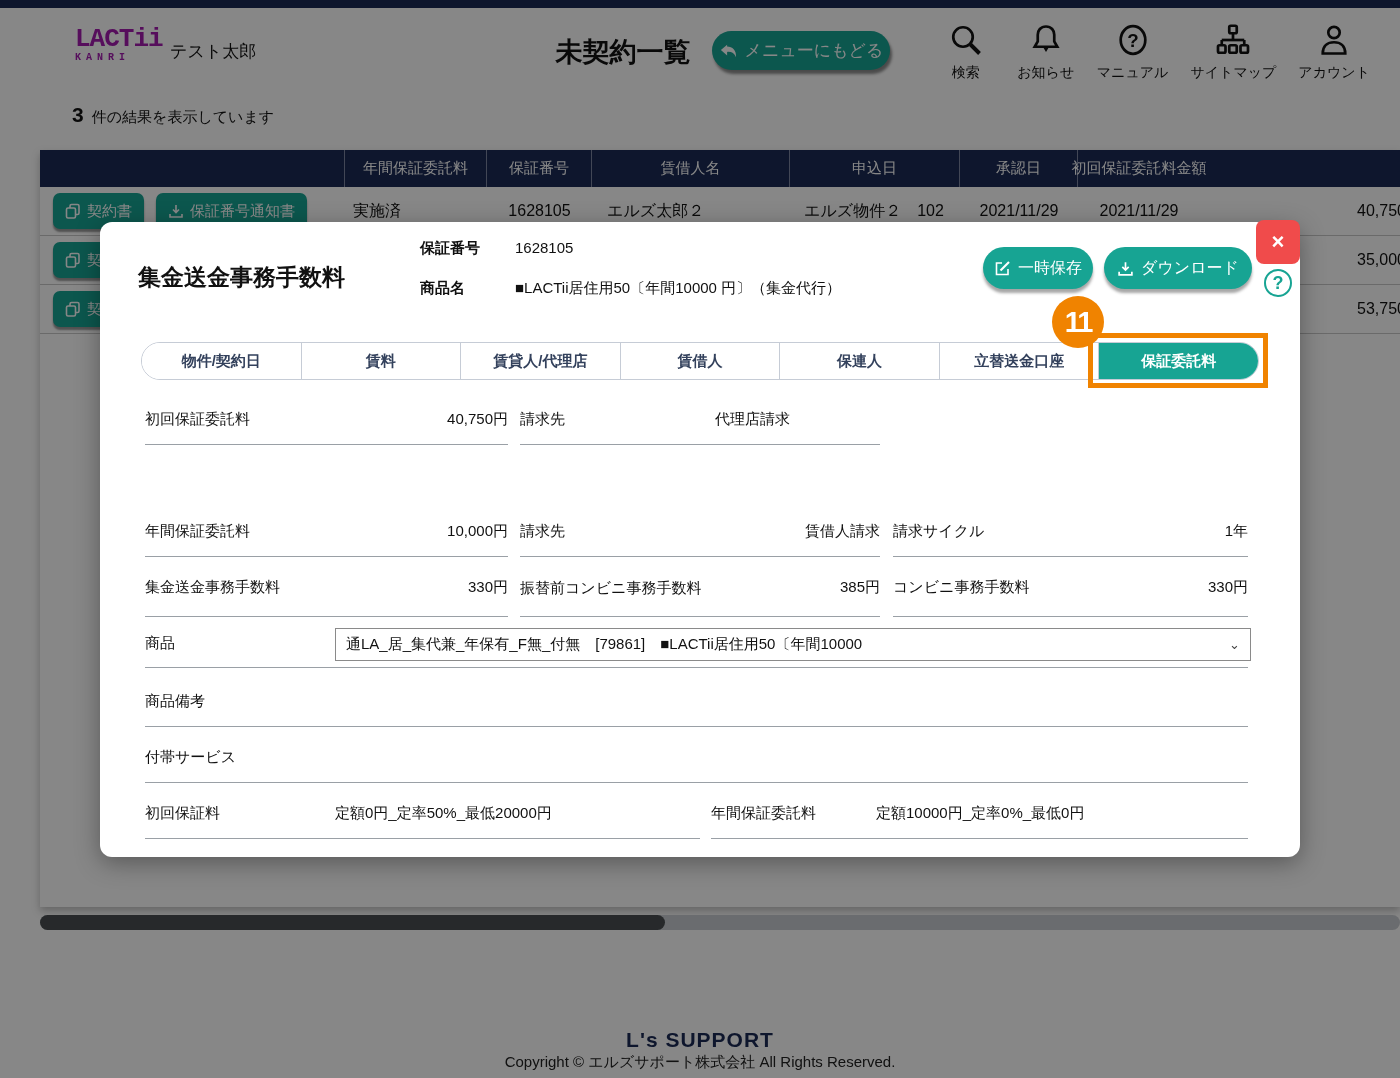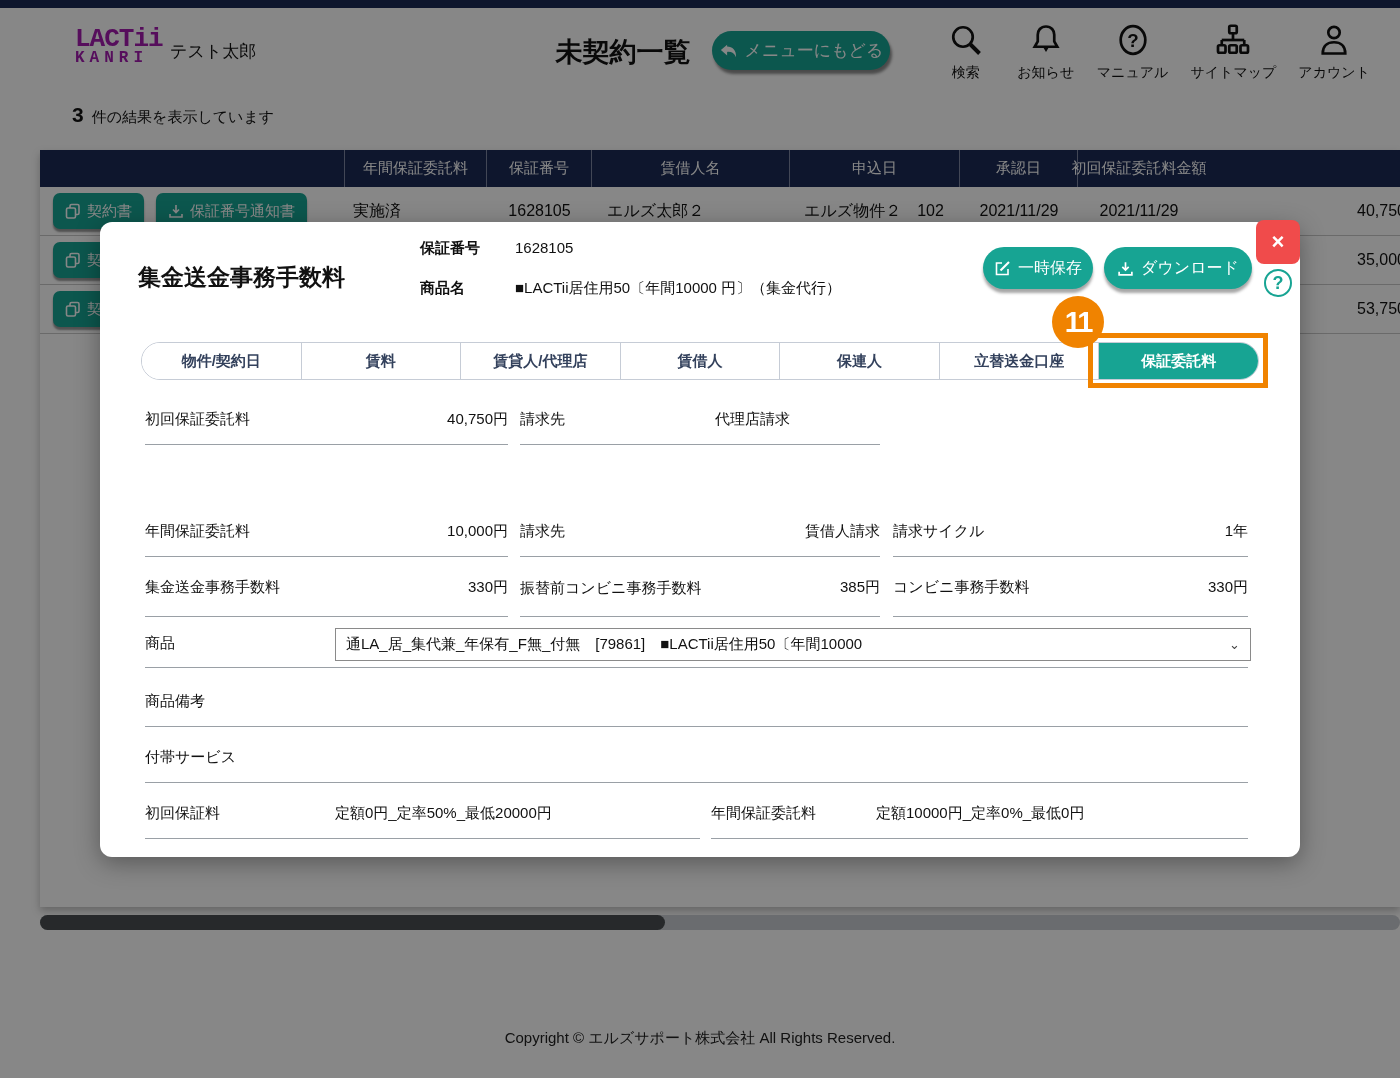--- a/index.html
+++ b/index.html
@@ -5,21 +5,21 @@
   * { margin:0; padding:0; box-sizing:border-box; }
   html,body { width:1400px; height:1078px; }
   body { font-family:"Liberation Sans","DejaVu Sans",sans-serif; background:#fff; color:#222; }
   .page { position:relative; width:1400px; height:1078px; overflow:hidden; background:#fff; }
 
   
   .topstrip { position:absolute; left:0; top:0; width:1400px; height:8px; background:#1b2a55; }
   .header { position:absolute; left:0; top:8px; width:1400px; height:82px; background:#fff; }
   .logo { position:absolute; left:75px; top:18px; text-align:left; color:#a21caf;font-family:Liberation Mono, monospace; }
   .logo-main { font-size:26px; font-weight:bold; letter-spacing:-1px; line-height:26px; }
-  .logo-sub { font-size:16px; font-weight:bold; letter-spacing:5px; line-height:12px; }
+  .logo-sub { font-size:10px; font-weight:bold; letter-spacing:5px; line-height:12px; }
   .user-name { position:absolute; left:170px; top:32px; font-size:17px; color:#111; }
   .page-title { position:absolute; left:0; top:26px; width:1400px; text-align:center; font-size:27px; font-weight:bold; color:#111; transform:translateX(-77px); }
   .back-btn { position:absolute; left:712px; top:23px; width:178px; height:39px; background:#17a493; border:none; border-radius:20px; color:#fff; font-size:17px; font-family:inherit; display:flex; align-items:center; justify-content:center; gap:8px; box-shadow:2px 4px 3px rgba(0,0,0,.45); cursor:pointer; }
   .hnav { position:absolute; right:30px; top:14px; display:flex; gap:22px; }
   .hnav-item { display:flex; flex-direction:column; align-items:center; gap:2px; min-width:58px; cursor:pointer; color:#111; }
   .hnav-item svg { width:36px; height:36px; }
   .hnav-label { font-size:14px; white-space:nowrap; }
 
   
   .results { position:absolute; left:72px; top:103px; font-size:15px; color:#111; }
@@ -243,20 +243,21 @@
         <div class="td right">53,750円</div>
       </div>
     </div>
   </div>
 
   <div class="hscroll">
     <div class="hscroll-thumb"></div>
   </div>
 
   <div class="footer">
+    <div class="footer-logo">L's SUPPORT</div>
     <div class="footer-copy">Copyright © エルズサポート株式会社 All Rights Reserved.</div>
   </div>
 
   <div class="overlay"></div>
 
   <div class="modal">
     <div class="m-title">集金送金事務手数料</div>
 
     <div class="m-meta-label" style="left:320px; top:17px;">保証番号</div>
     <div class="m-meta-value" style="left:415px; top:17px;">1628105</div>

